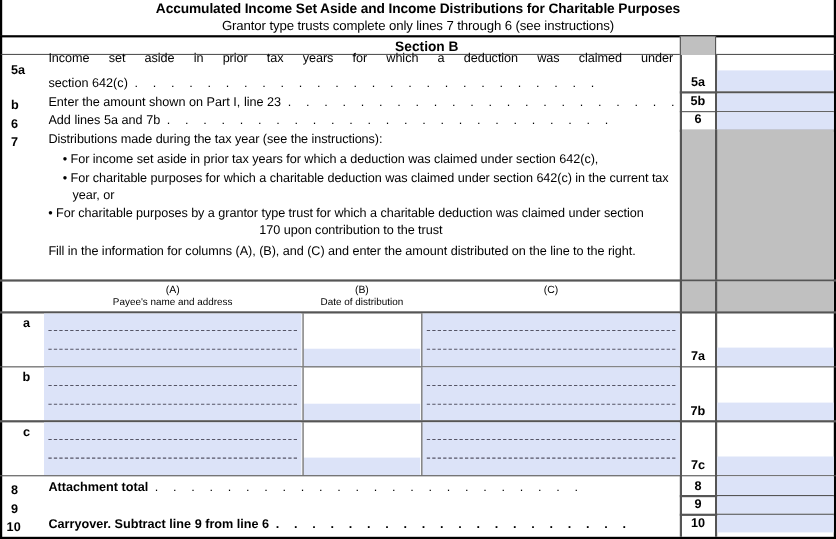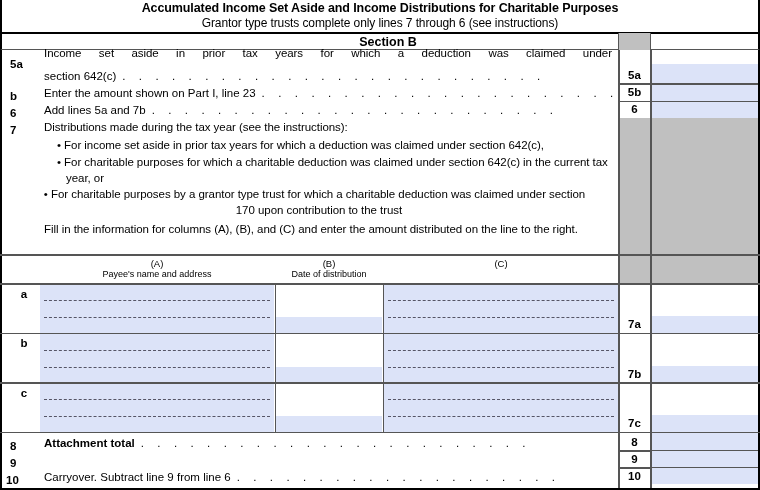--- a/index.html
+++ b/index.html
@@ -254,21 +254,21 @@
   <div class="abs" style="left:10px;top:453px;width:30px;">
     <span class="lineno">9</span>
   </div>
   <div class="abs amt-label" style="left:618px;top:453px;width:33px;">9</div>
   <div class="abs amt-box" style="left:651.5px;top:451px;width:106.5px;height:16px;"></div>
   <div class="abs hrule" style="left:618px;top:467px;width:140px;"></div>
 
   <div class="abs" style="left:6px;top:470px;width:34px;">
     <span class="lineno">10</span>
   </div>
-  <div class="abs" style="left:44px;top:470px;width:574px;">
+  <div class="abs" style="left:44px;top:470px;width:574px;font-weight:bold;">
     <span class="leaders">
       <span class="lt">Carryover. Subtract line 9 from line 6</span><span class="dots">.  .  .  .  .  .  .  .  .  .  .  .  .  .  .  .  .  .  .  .</span>
     </span>
   </div>
   <div class="abs amt-label" style="left:618px;top:470px;width:33px;">10</div>
   <div class="abs amt-box" style="left:651.5px;top:468px;width:106.5px;height:16px;"></div>
 
 </div>
 
 </body></html>

